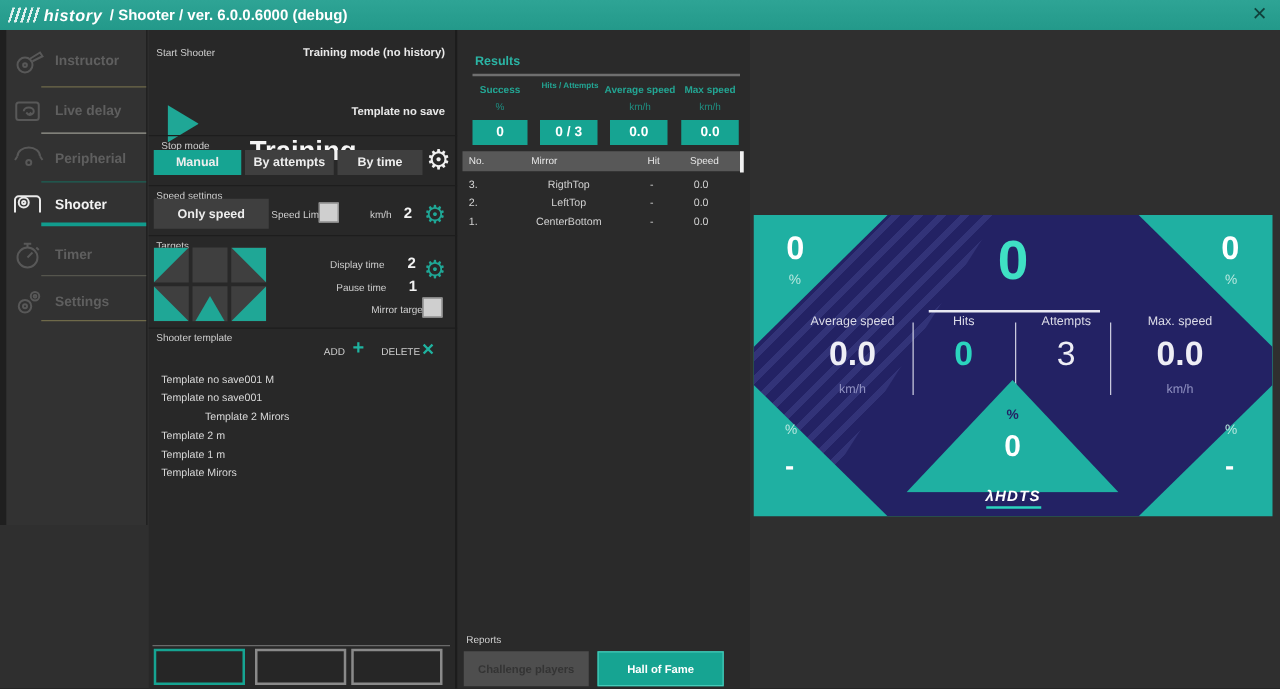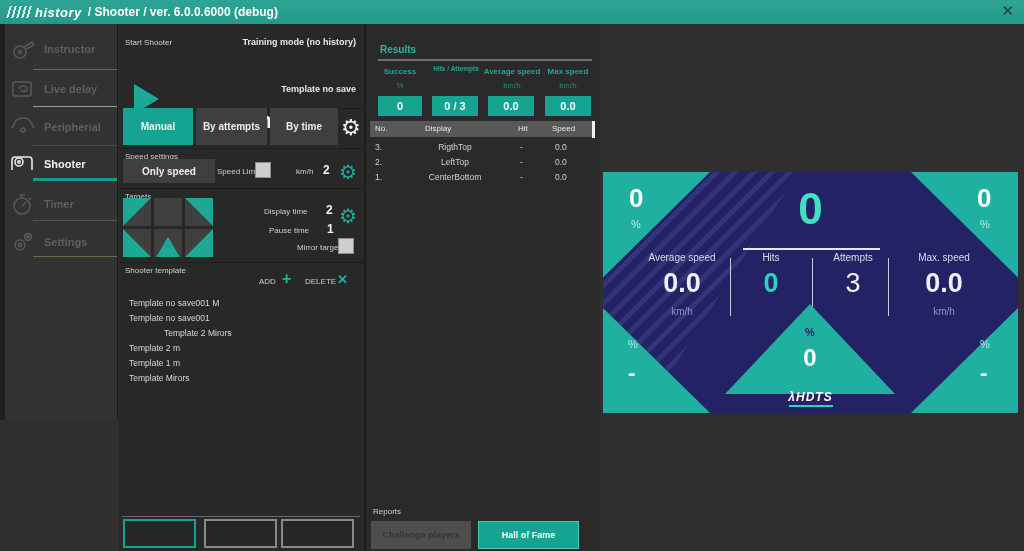--- a/index.html
+++ b/index.html
@@ -23,21 +23,21 @@
   svg.sicon{stroke:#585858;fill:none;stroke-width:1.6;}
   .side-item.active svg.sicon{stroke:#e9e9e9;}
 
   
   #midpanel{position:absolute;left:119px;top:24px;width:247px;height:527px;background:#282828;border-right:2px solid #1c1c1c;}
   .sec-label{position:absolute;font-size:8px;color:#cfcfcf;}
   .sec-line{position:absolute;left:0;width:247px;height:1px;background:#1d1d1d;}
   .note{position:absolute;right:8px;font-size:9px;font-weight:bold;color:#e9e9e9;text-align:right;}
   #play-btn{position:absolute;left:15px;top:60px;width:25px;height:30px;background:#1fa796;clip-path:polygon(0 0,100% 50%,0 100%);}
   #training-title{position:absolute;left:0;top:60px;width:247px;text-align:center;font-size:22px;font-weight:bold;color:#f5f5f5;margin-top:24px;}
-  .mode-btn{position:absolute;top:84px;height:37px;background:#3f3f3f;color:#eee;font-size:10px;font-weight:bold;display:flex;align-items:center;justify-content:center;}
+  .mode-btn{position:absolute;top:96px;height:20px;background:#3f3f3f;color:#eee;font-size:10px;font-weight:bold;display:flex;align-items:center;justify-content:center;}
   .mode-btn.active{background:#16a492;}
   .gear{position:absolute;font-size:20px;line-height:20px;color:#1fa796;}
   .gear.white{color:#f0f0f0;font-size:22px;}
   .btn-gray{position:absolute;background:#3f3f3f;color:#eee;font-weight:bold;font-size:10px;display:flex;align-items:center;justify-content:center;}
   .chk{position:absolute;width:16px;height:16px;background:#cfcfcf;border:1px solid #8f8f8f;}
   .small-lbl{position:absolute;font-size:8px;color:#cfcfcf;}
   .num-val{position:absolute;font-size:12px;font-weight:bold;color:#f2f2f2;}
   .tcell{position:absolute;width:28px;height:28px;background:#3f3f3f;}
   .tcell .shape{position:absolute;inset:0;background:#1fa796;}
   .shape.tl{clip-path:polygon(0 0,100% 0,0 100%);}
@@ -251,21 +251,21 @@
     <div class="rcol-lbl" style="left:172px;top:43px;">Max speed</div>
     <div class="rcol-sub" style="left:172px;top:57px;">km/h</div>
 
     <div class="rval" style="left:12px;width:44px;">0</div>
     <div class="rval" style="left:66px;width:46px;">0 / 3</div>
     <div class="rval" style="left:122px;width:46px;">0.0</div>
     <div class="rval" style="left:179px;width:46px;">0.0</div>
 
     <div id="tbl-head">
       <span class="th" style="left:5px;">No.</span>
-      <span class="th" style="left:55px;">Display</span>
+      <span class="th" style="left:55px;">Mirror</span>
       <span class="th" style="left:148px;">Hit</span>
       <span class="th" style="left:182px;">Speed</span>
     </div>
     <div id="tbl-scroll"></div>
 
     <div class="tr-row" style="top:116px;">
       <span class="td" style="left:5px;">3.</span>
       <span class="td" style="left:0;width:170px;text-align:center;">RigthTop</span>
       <span class="td" style="left:150px;">-</span>
       <span class="td" style="left:185px;">0.0</span>

